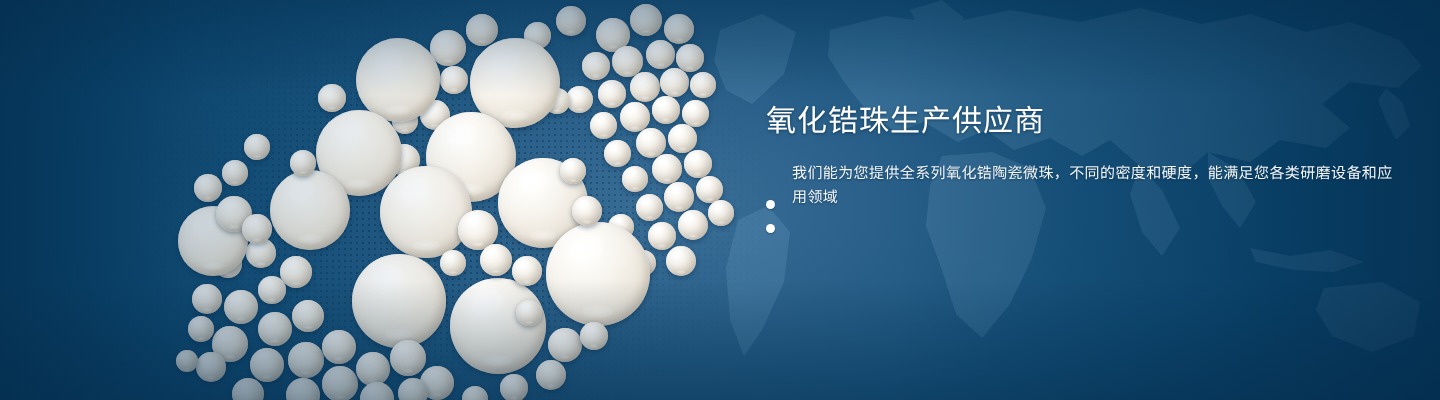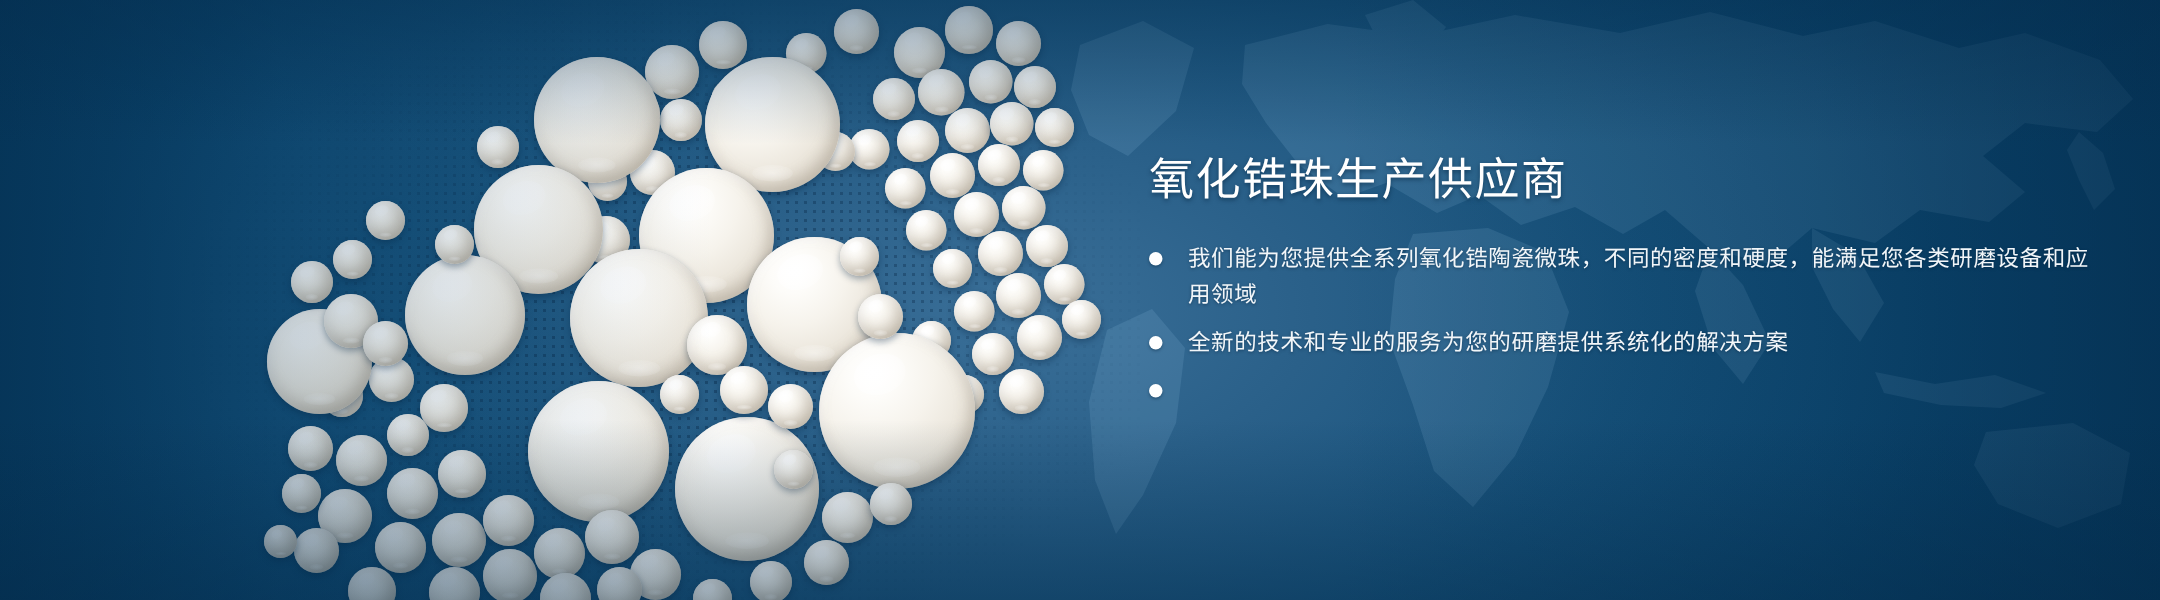--- a/index.html
+++ b/index.html
@@ -136,21 +136,21 @@
     text-shadow: 0 1px 3px rgba(3,32,58,0.55);
     white-space: nowrap;
   }
   .bullets {
     list-style: none;
     margin: 0;
     padding: 0;
   }
   .bullet-row {
     display: flex;
-    align-items: flex-start;
+    align-items: flex-end;
     margin-bottom: 8px;
   }
   .bullet-dot {
     flex: 0 0 auto;
     width: 9px;
     height: 9px;
     border-radius: 50%;
     background: #ffffff;
     margin: 7px 17px 0 4px;
     box-shadow: 0 1px 2px rgba(3,32,58,0.4);
@@ -316,21 +316,17 @@
   <div class="copy">
     <h1 class="headline">氧化锆珠生产供应商</h1>
 
     <ul class="bullets">
       <li class="bullet-row">
         <span class="bullet-dot"></span>
         <span class="bullet-text">我们能为您提供全系列氧化锆陶瓷微珠，不同的密度和硬度，能满足您各类研磨设备和应用领域</span>
       </li>
       <li class="bullet-row">
         <span class="bullet-dot"></span>
-        <span class="bullet-text">全新的技术和专业的服务为您的研磨提供系统化的解决方案</span>
-      </li>
-      <li class="bullet-row">
-        <span class="bullet-dot"></span>
       </li>
     </ul>
   </div>
 
 </div>
 
 </body></html>

